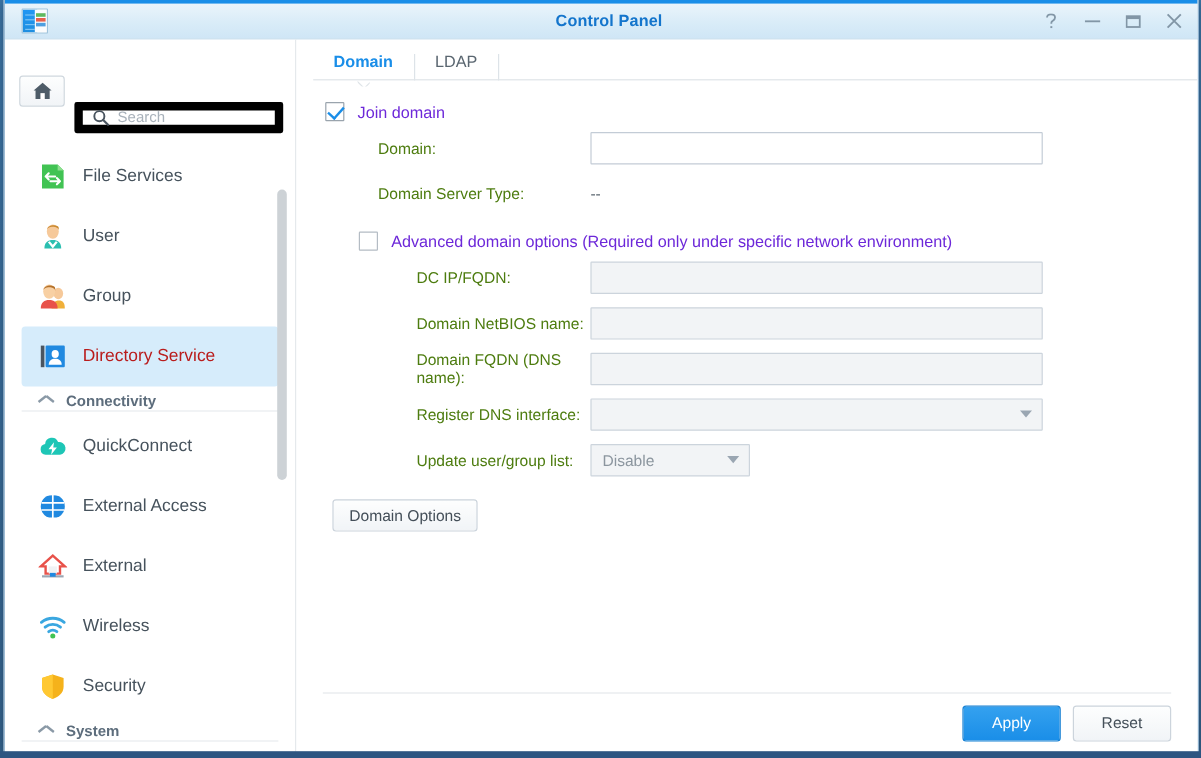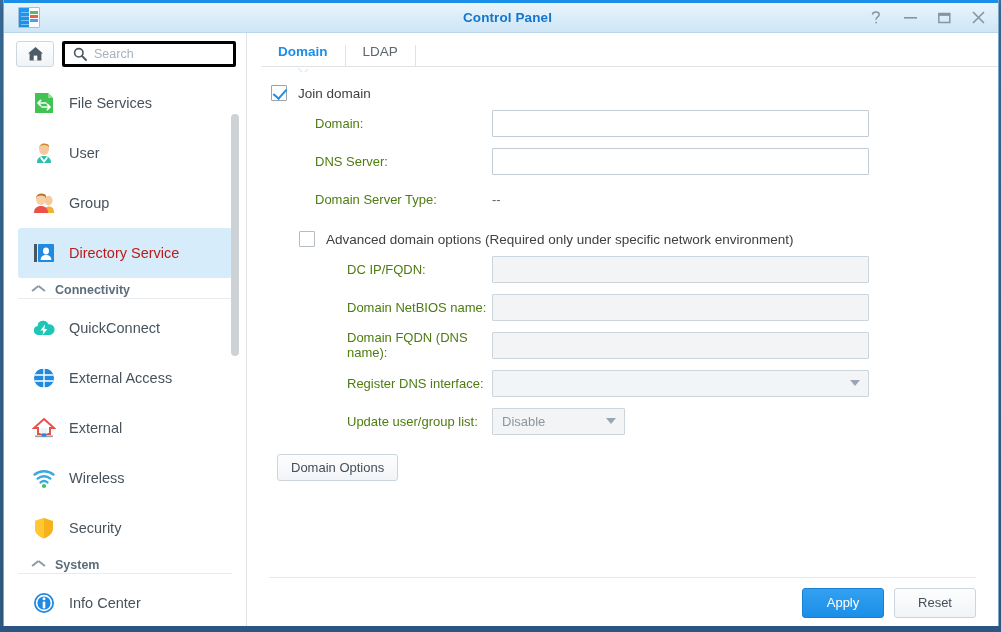--- a/index.html
+++ b/index.html
@@ -102,26 +102,27 @@
   .homebtn {
     width: 38px; height: 26px;
     border: 1px solid #cfd7de;
     border-radius: 3px;
     background: linear-gradient(180deg,#fdfefe 0%, #f1f4f7 100%);
     display: flex; align-items: center; justify-content: center;
     cursor: pointer;
   }
   .searchbox {
     flex: 1 1 auto; height: 26px;
-    border: 3px solid #000000;
+    border: 7px solid #000000;
     border-radius: 2px;
     background: #fff;
     display: flex; align-items: center;
     gap: 7px; padding: 0 8px;
     cursor: text;
+    margin-top: 44px;
   }
   .searchbox .ph { color: #a9b2bb; font-size: 12.5px; }
 
   .navlist {
     flex: 1 1 auto;
     overflow: hidden;
     position: relative;
     padding-top: 4px;
   }
   .navitem {
@@ -230,21 +231,21 @@
   }
   .cbox.checked { border-color: #9aa4ad; }
   .cbox.checked:after {
     content: ""; position: absolute;
     left: 4px; top: 0px;
     width: 6px; height: 11px;
     border: solid #1a8ee8;
     border-width: 0 2.6px 2.6px 0;
     transform: rotate(42deg);
   }
-  .cblabel { font-size: 13.5px; color: #404040; }
+  .cblabel { font-size: 13.5px; color: #6d28d9; }
 
   .frow {
     display: flex; align-items: center;
     height: 32px;
     margin-top: 6px;
   }
   .frow .lbl {
     font-size: 13px; color: #4d7c0f;
     flex: 0 0 auto;
   }
@@ -537,24 +538,20 @@
             <span class="cblabel">Join domain</span>
           </div>
 
           
           <div class="frow lvl1">
             <span class="lbl">Domain:</span>
             <span class="inp"></span>
           </div>
 
           
-          <div class="frow lvl1">
-            <span class="lbl">DNS Server:</span>
-            <span class="inp"></span>
-          </div>
 
           
           <div class="frow lvl1">
             <span class="lbl">Domain Server Type:</span>
             <span class="statval">--</span>
           </div>
 
           
           <div class="cbrow adv">
             <span class="cbox"></span>

